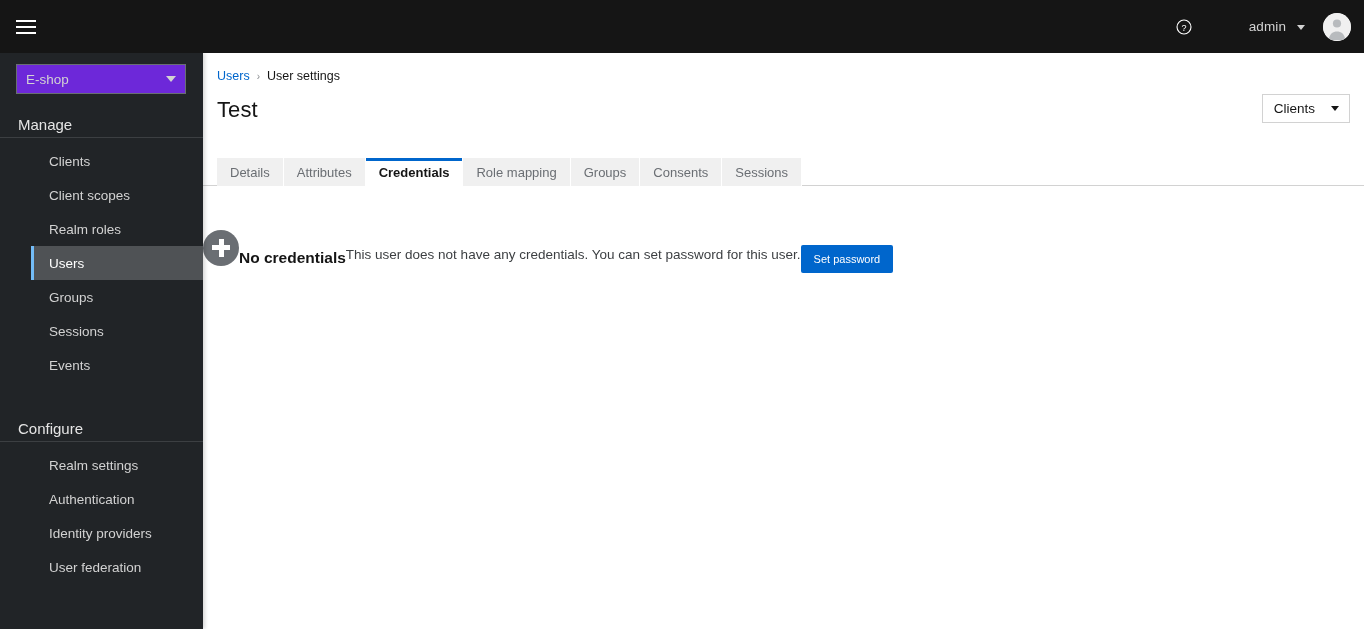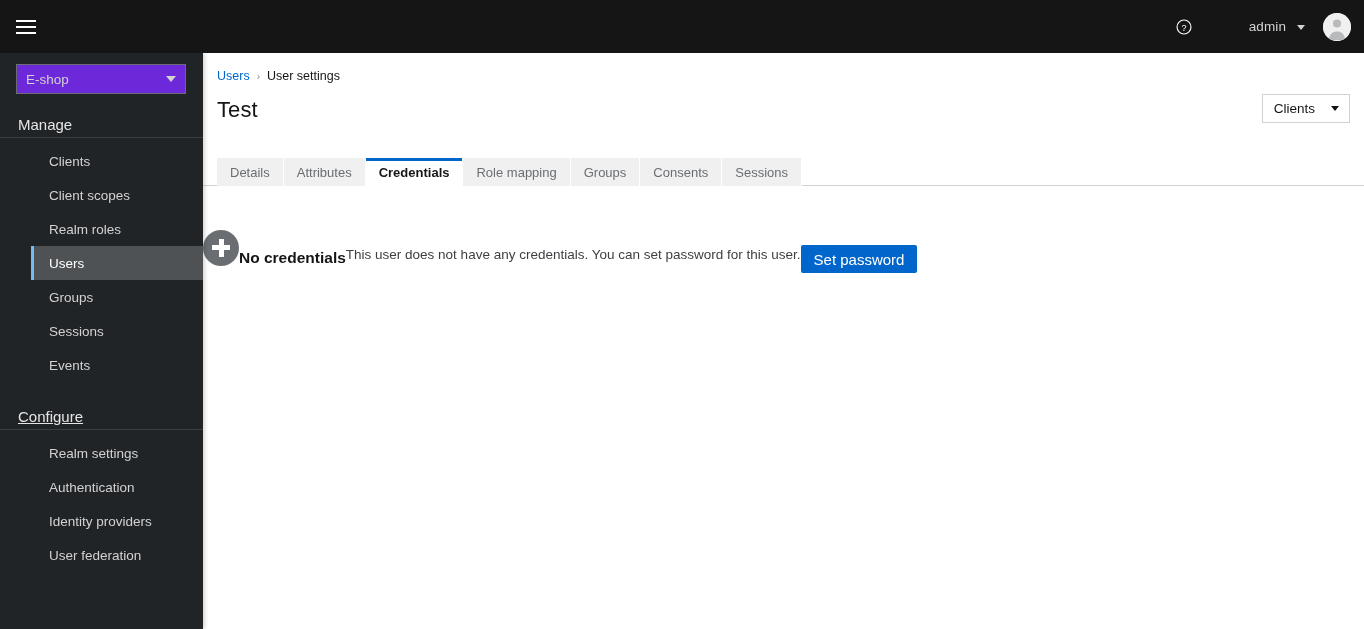--- a/index.html
+++ b/index.html
@@ -131,21 +131,21 @@
   .nav-section-title {
     color: #e5e5e5;
     font-size: 15px;
     padding: 0 0 0 18px;
     height: 26px;
     display: flex;
     align-items: center;
     margin-top: 18px;
     border-bottom: 1px solid #3c3f42;
   }
-  .nav-section-title.configure { margin-top: 22px; text-decoration: underline; }
+  .nav-section-title.configure { margin-top: 34px; }
 
   .nav-item {
     height: 34px;
     display: flex;
     align-items: center;
     padding-left: 18px;
     color: #d2d2d2;
     font-size: 13.5px;
     cursor: pointer;
     border-left: 3px solid transparent;
@@ -317,21 +317,21 @@
     margin-top: 15px;
     font-size: 13.5px;
     color: #3c3f42;
     line-height: 20px;
   }
   .primary-btn {
     margin-top: 23px;
     background: #06c;
     color: #ffffff;
     border: none;
-    font-size: 15px;
+    font-size: 11px;
     font-family: "Liberation Sans", sans-serif;
     height: 28px;
     padding: 0 13px;
     cursor: pointer;
     border-radius: 2px;
   }
 </style>
 </head>
 <body>
 

